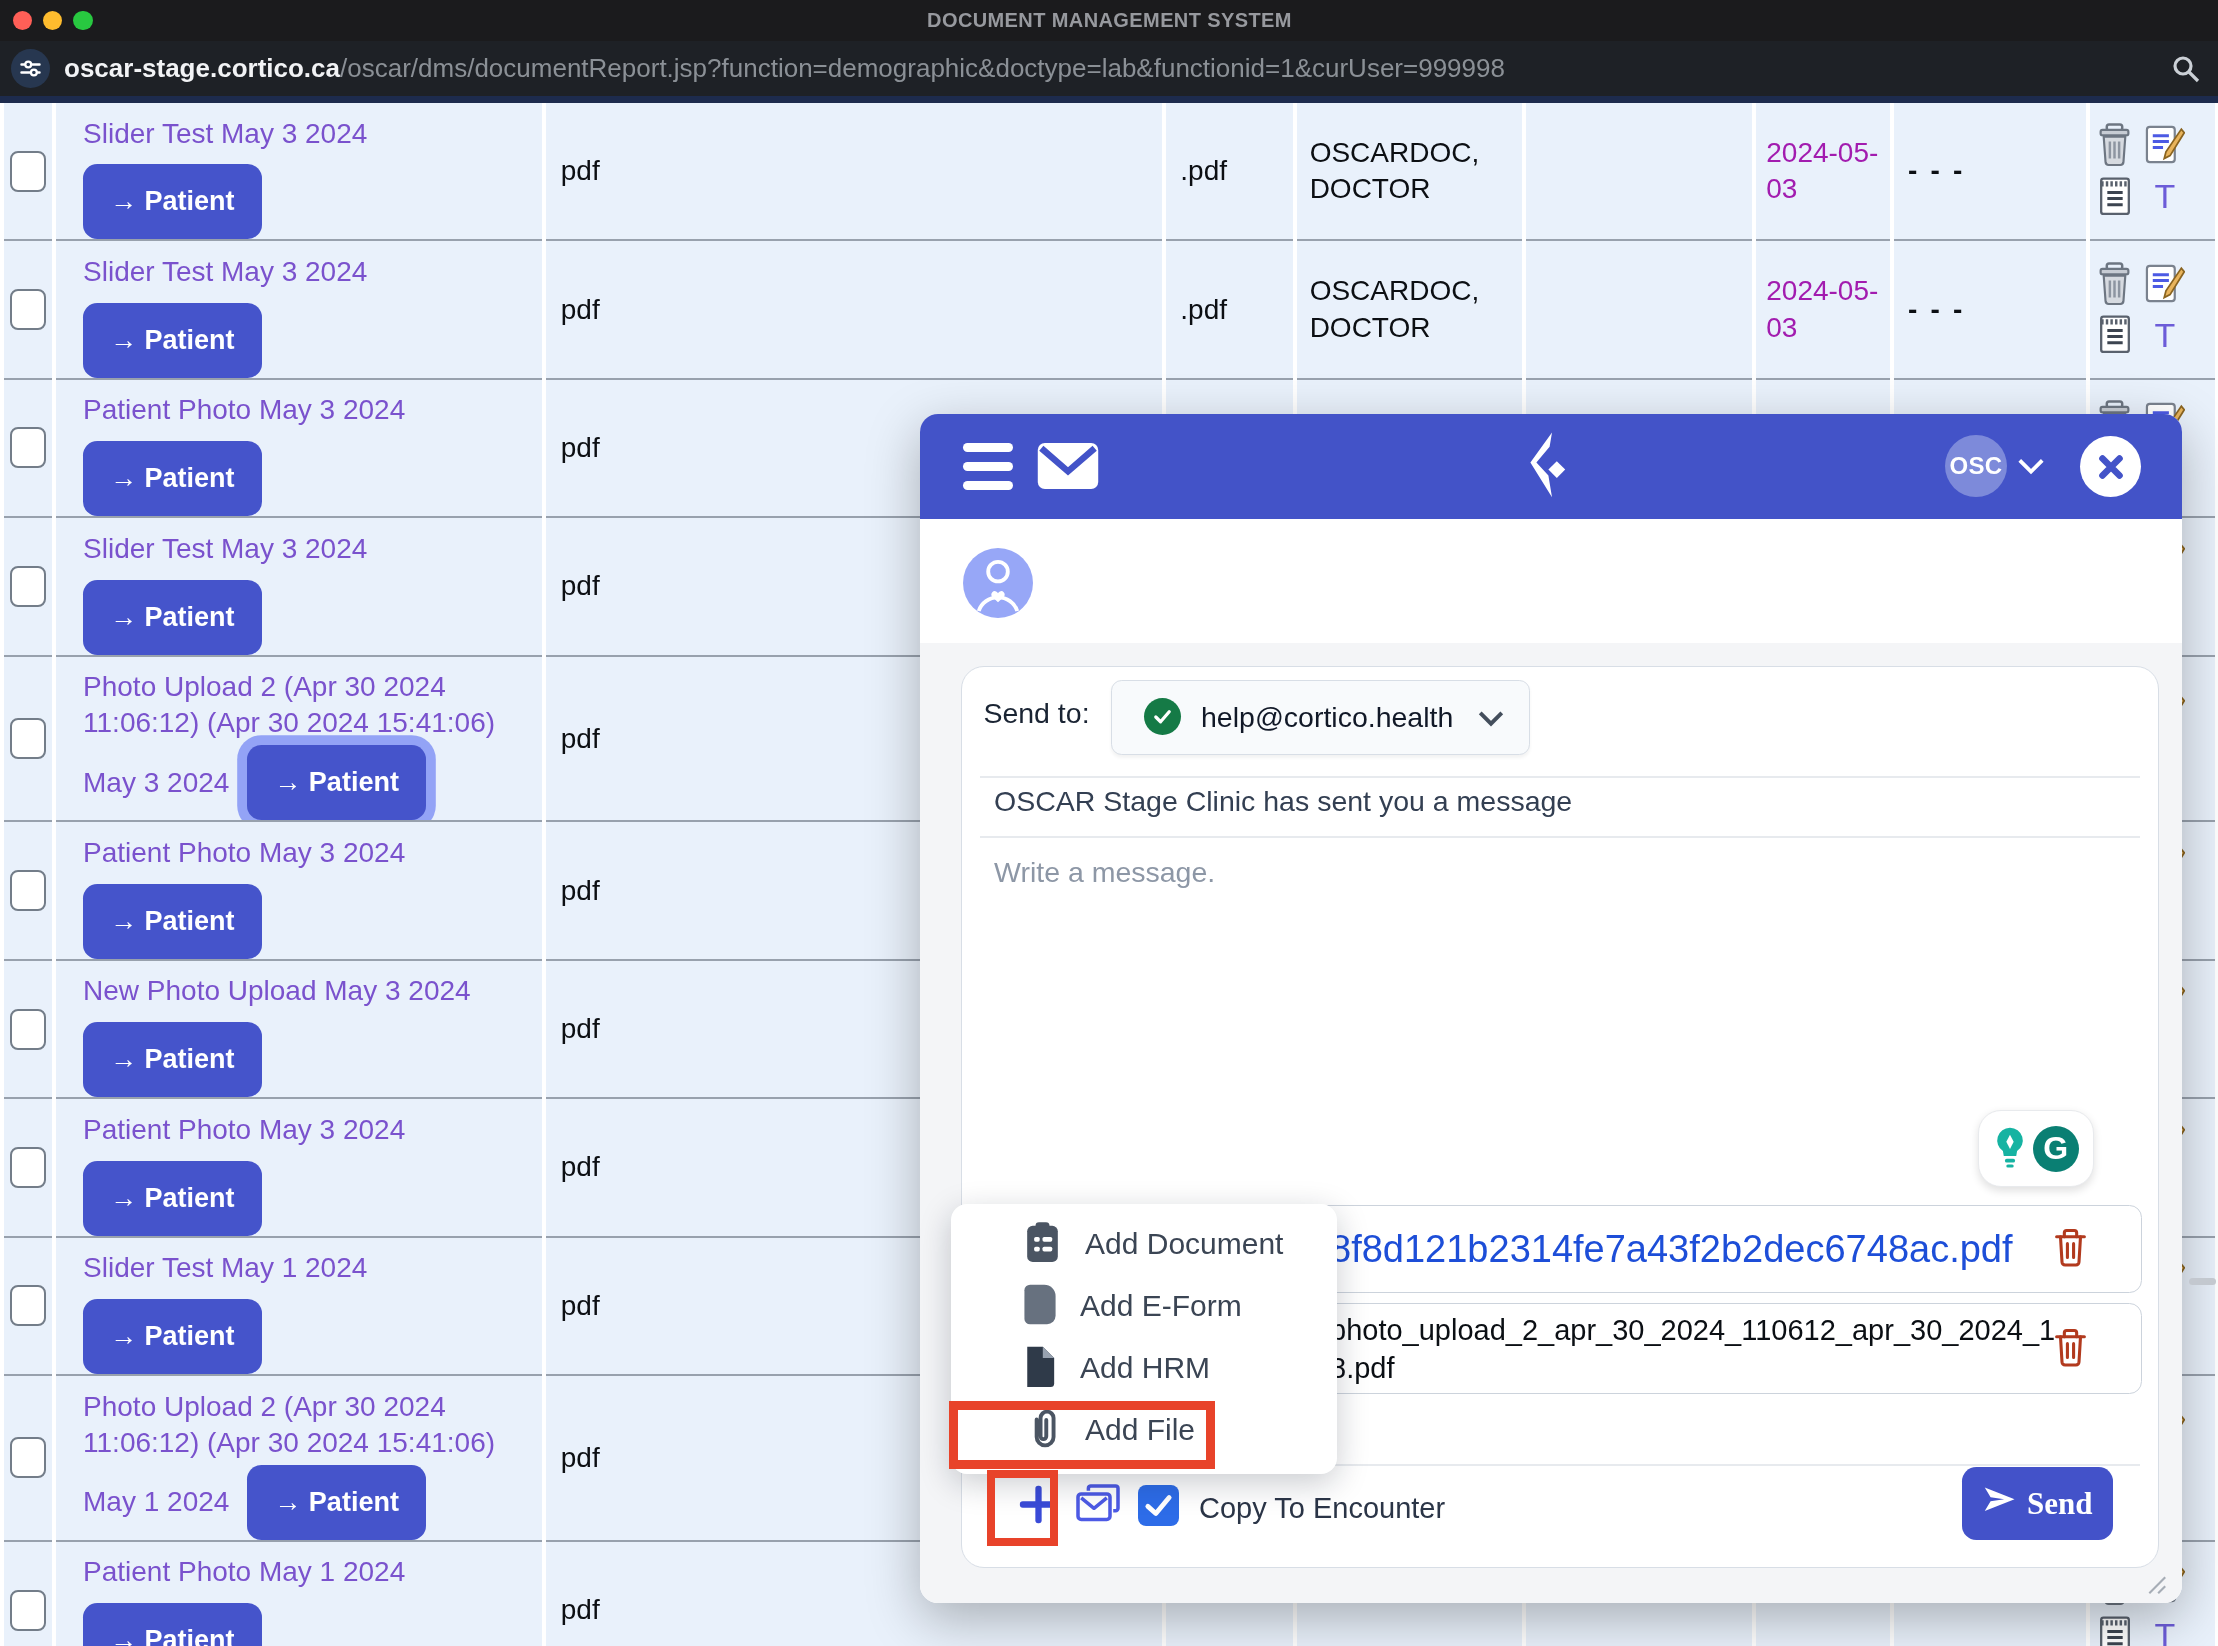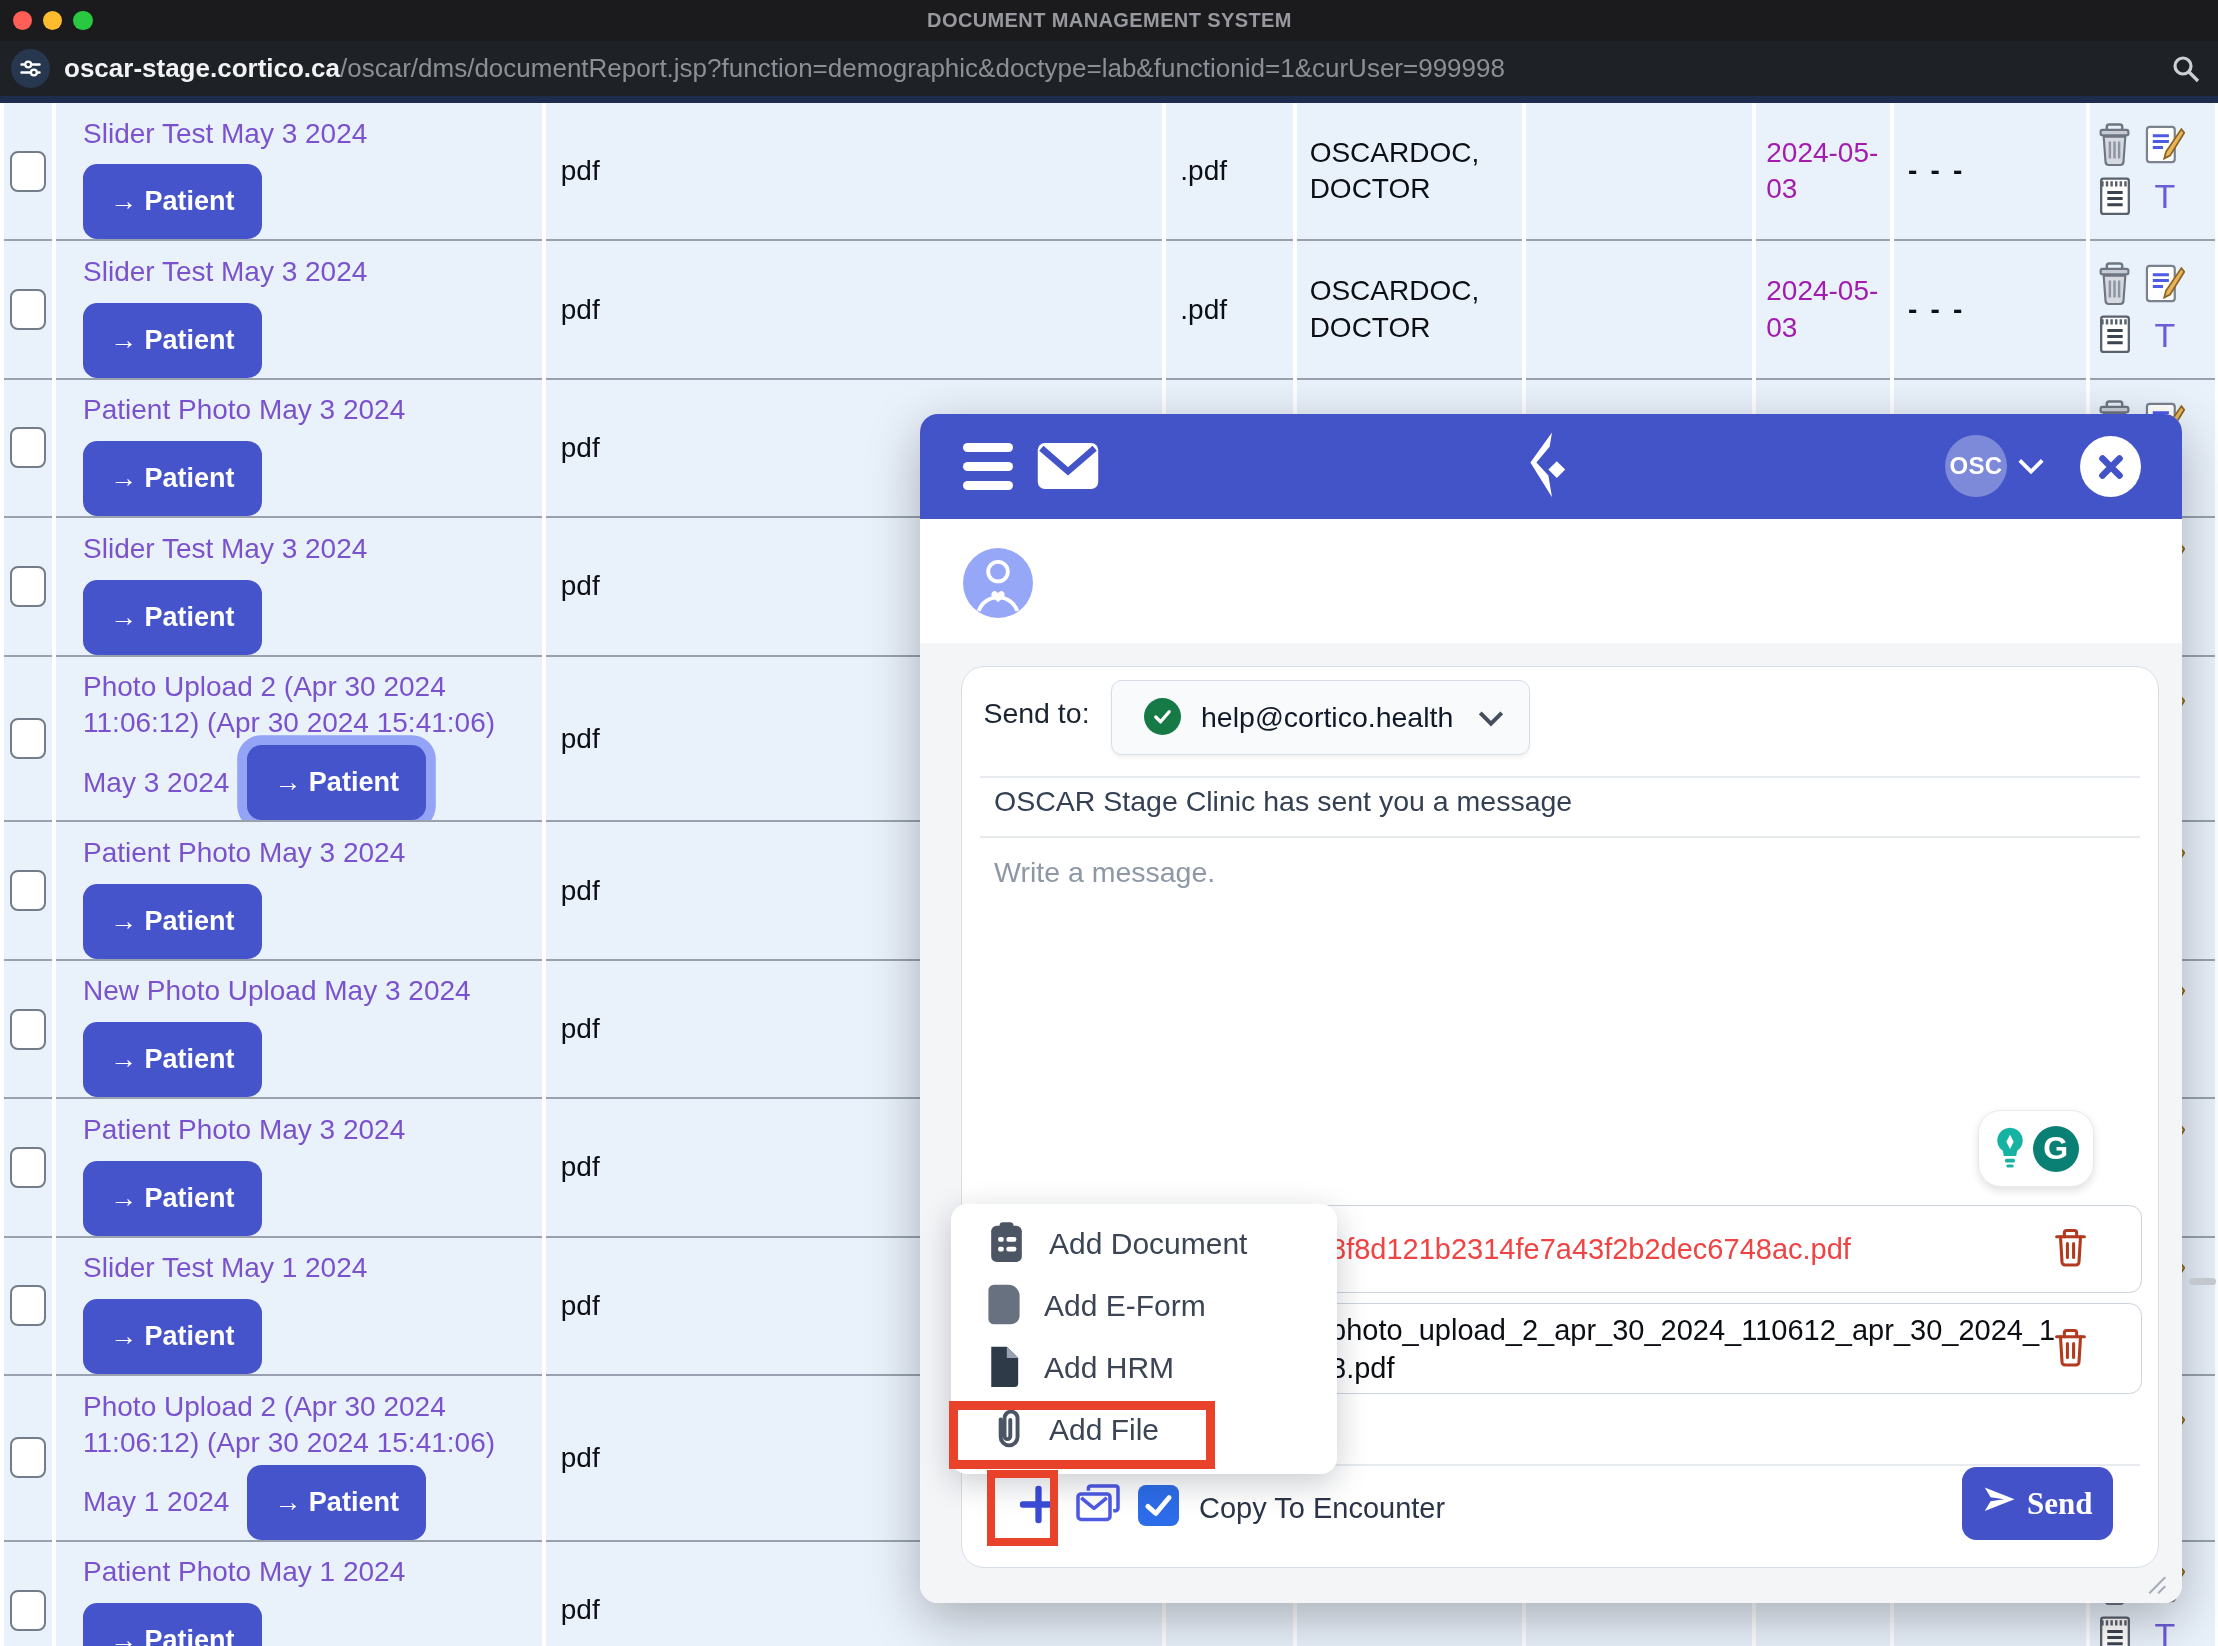--- a/index.html
+++ b/index.html
@@ -75,33 +75,33 @@
   .pill-chevron{position:absolute;right:23px;top:28px;}
   .p-divider{position:absolute;left:18px;right:18px;height:1.8px;background:#e7eaee;}
   .subject{position:absolute;left:32px;top:118px;font-size:28.5px;color:#333f52;}
   .placeholder{position:absolute;left:32px;top:189px;font-size:28.5px;color:#8d97a6;}
   .grammarly{position:absolute;left:1016px;top:443px;width:114px;height:75px;background:#fff;border:1.8px solid #e8eaed;border-radius:23px;
              box-shadow:0 3.6px 9px rgba(0,0,0,.12);display:flex;align-items:center;justify-content:center;gap:5.3px;}
   .g-badge{width:46px;height:46px;border-radius:50%;background:#0a7f73;color:#fff;font-size:32px;font-weight:700;display:flex;align-items:center;justify-content:center;}
   .attach{position:absolute;left:18px;width:1160px;background:#fff;border:1.8px solid #ccd3dc;border-radius:12.5px;}
   .attach1{top:538px;height:86px;}
   .attach2{top:636px;height:89px;}
-  .attach .fname{position:absolute;left:349px;top:0;font-size:29px;color:#ef4444;line-height:86px;white-space:nowrap;}
+  .attach .fname{position:absolute;left:349px;top:0;font-size:38px;color:#1d4ed8;line-height:86px;white-space:nowrap;}
   .attach2 .fname2{position:absolute;left:349px;top:7.1px;font-size:29px;color:#0b0f14;line-height:38px;white-space:nowrap;}
   .attach .trash{position:absolute;right:52px;top:50%;transform:translateY(-50%);}
   .actions-plus{position:absolute;left:55px;top:816px;}
   .copy-enc-icon{position:absolute;left:112px;top:814px;}
   .enc-checkbox{position:absolute;left:176px;top:818px;width:41px;height:41px;background:#2d6ce8;border-radius:8px;display:flex;align-items:center;justify-content:center;}
   .enc-label{position:absolute;left:237px;top:825px;font-size:29px;color:#2b3547;}
   .send-btn{position:absolute;left:1000px;top:800px;width:151px;height:73px;background:#4352c9;border:none;border-radius:14.3px;
             display:flex;align-items:center;justify-content:center;gap:10.7px;color:#fff;font-size:31px;font-weight:700;font-family:Liberation Serif, serif;}
   
   .menu-popup{position:absolute;left:31px;top:790px;width:386px;height:270px;background:#fff;border-radius:16px;
               box-shadow:0 9px 32px rgba(15,23,42,.22);z-index:30;padding-top:9px;box-sizing:border-box;}
-  .menu-item{height:62px;display:flex;align-items:center;gap:23px;padding-left:36px;}
+  .menu-item{height:62px;display:flex;align-items:center;gap:23px;padding-left:36px;margin-left:36px;}
   .mi-label{font-size:30px;color:#3b4554;font-weight:500;}
   .rect-addfile{position:absolute;left:28.5px;top:987px;width:248px;height:50px;border:9px solid #e8432a;z-index:40;}
   .rect-plus{position:absolute;left:67px;top:1056px;width:55px;height:60px;border:8px solid #e8432a;z-index:40;}
   .resize-grip{position:absolute;left:1224px;top:1158px;}
   .scroll-dash{position:absolute;left:2189px;top:1278px;width:27px;height:7.1px;background:#c3c8cf;border-radius:3.6px;}
 </style>
 </head>
 <body>
 
 <div class="titlebar">

